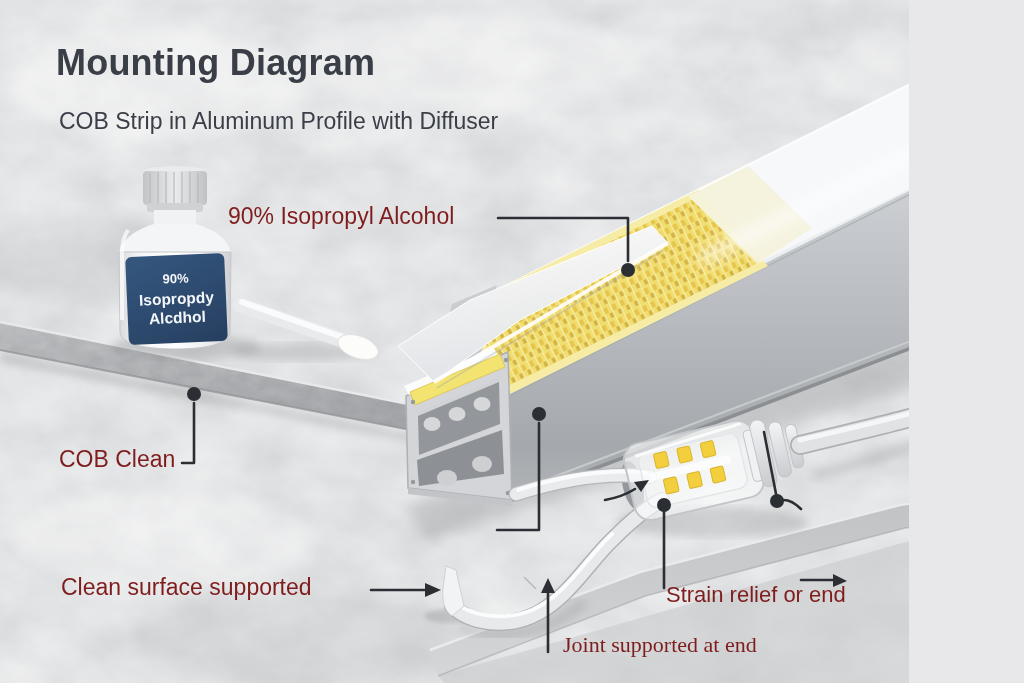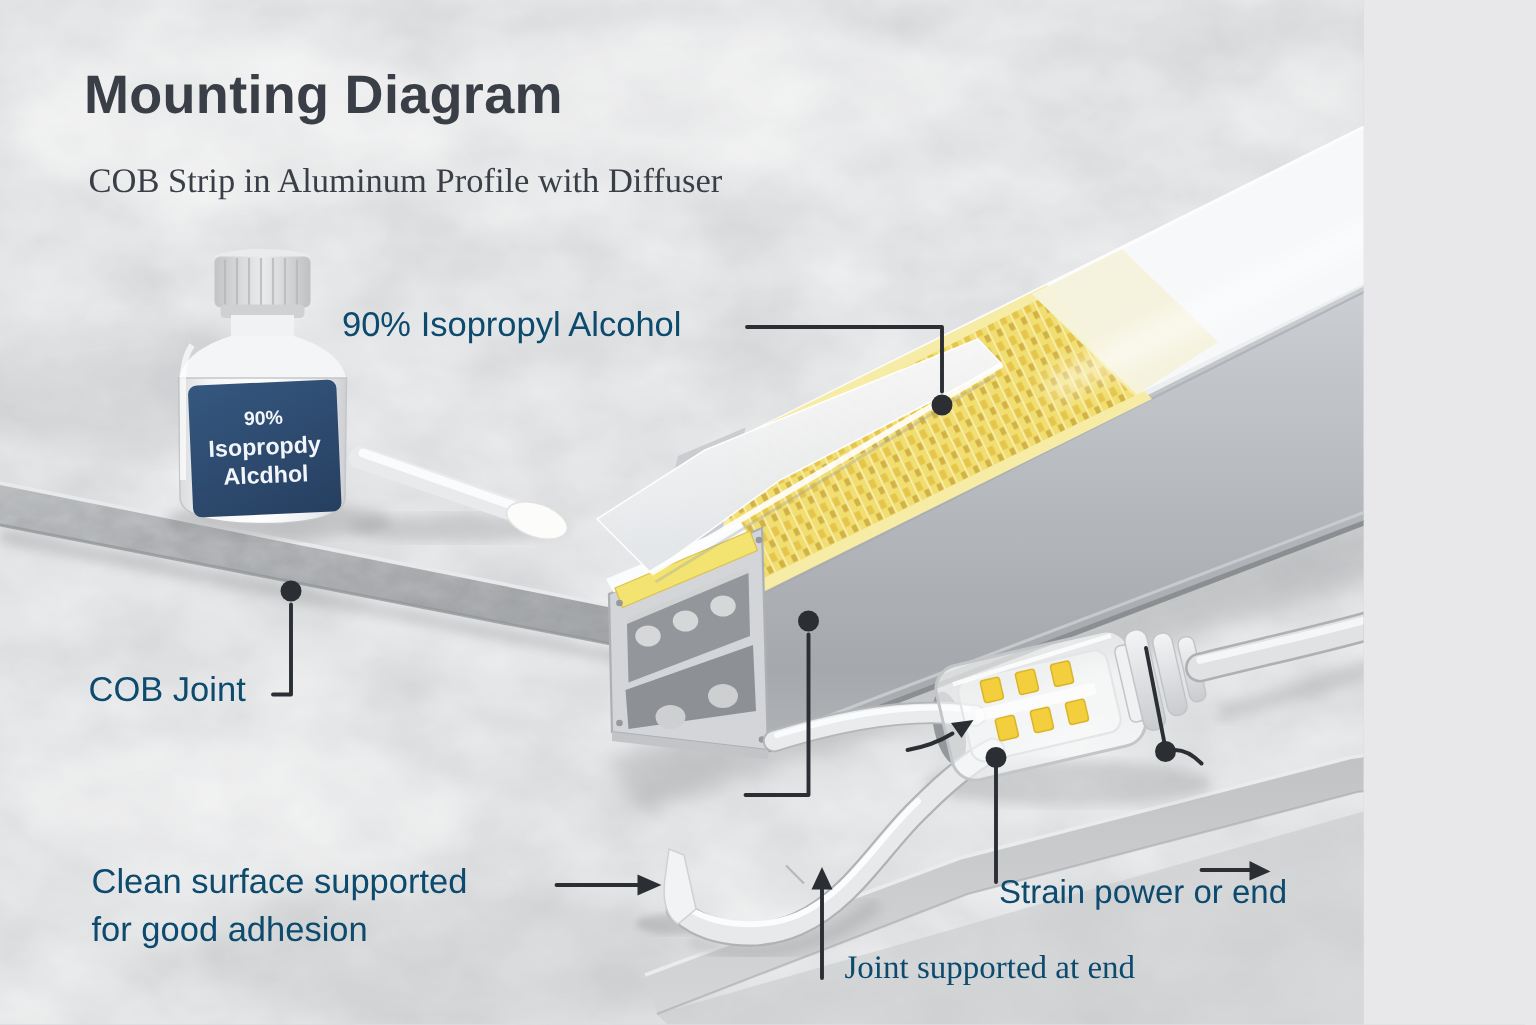--- a/index.html
+++ b/index.html
@@ -1,23 +1,23 @@
 <!DOCTYPE html>
 <html><head>
 <meta charset="utf-8">
 <style>
   html,body{margin:0;padding:0;background:#e8e8ea;}
   .stage{
     position:relative;width:909px;height:683px;overflow:hidden;
     font-family:"Liberation Sans",sans-serif;background:#cfd0d2;
   }
   .stage svg{position:absolute;left:0;top:0;}
-  .lbl{position:absolute;color:#0c4a6e;white-space:nowrap;}
+  .lbl{position:absolute;color:#7f1d1d;white-space:nowrap;}
   .title{left:56px;top:42px;font-size:36px;font-weight:700;letter-spacing:.2px;color:#3a3f47;}
-  .subtitle{left:59px;top:108px;font-size:23px;color:#3a3f47;font-family:Liberation Serif, serif;}
+  .subtitle{left:59px;top:108px;font-size:23px;color:#3a3f47;}
   .cl{font-size:23px;}
   .cl-sm{font-size:22px;}
   .two-line div{line-height:32px;}
   .lbl-alcohol{left:228px;top:203px;}
   .lbl-cob{left:59px;top:446px;}
   .lbl-alu{left:282px;top:514px;}
   .lbl-clean{left:61px;top:571px;}
   .lbl-srp{left:803px;top:507px;}
   .lbl-sre{left:666px;top:582px;}
   .lbl-joint{left:563px;top:632px;font-family:Liberation Serif, serif;}
@@ -291,29 +291,28 @@
     <polygon points="847,581 833,574 833,587" fill="#2b2f34" stroke="none"></polygon>
     <path d="M548,652 L548,592"></path>
     <polygon points="548,578 541,593 555,593" fill="#2b2f34" stroke="none"></polygon>
   </g>
 </svg>
 
 <div class="lbl title">Mounting Diagram</div>
 <div class="lbl subtitle">COB Strip in Aluminum Profile with Diffuser</div>
 
 <div class="lbl cl lbl-alcohol">90% Isopropyl Alcohol</div>
-<div class="lbl cl lbl-cob">COB Joint</div>
+<div class="lbl cl lbl-cob">COB Clean</div>
 
 <div class="lbl cl two-line lbl-clean">
   <div>Clean surface supported</div>
-  <div>for good adhesion</div>
 </div>
 
 
-<div class="lbl cl-sm lbl-sre">Strain power or end</div>
+<div class="lbl cl-sm lbl-sre">Strain relief or end</div>
 <div class="lbl cl-sm lbl-joint">Joint supported at end</div>
 
 <div class="bottle-label">
   <div class="l1">90%</div>
   <div class="l2">Isopropdy</div>
   <div class="l3">Alcdhol</div>
 </div>
 
 </div>
 

